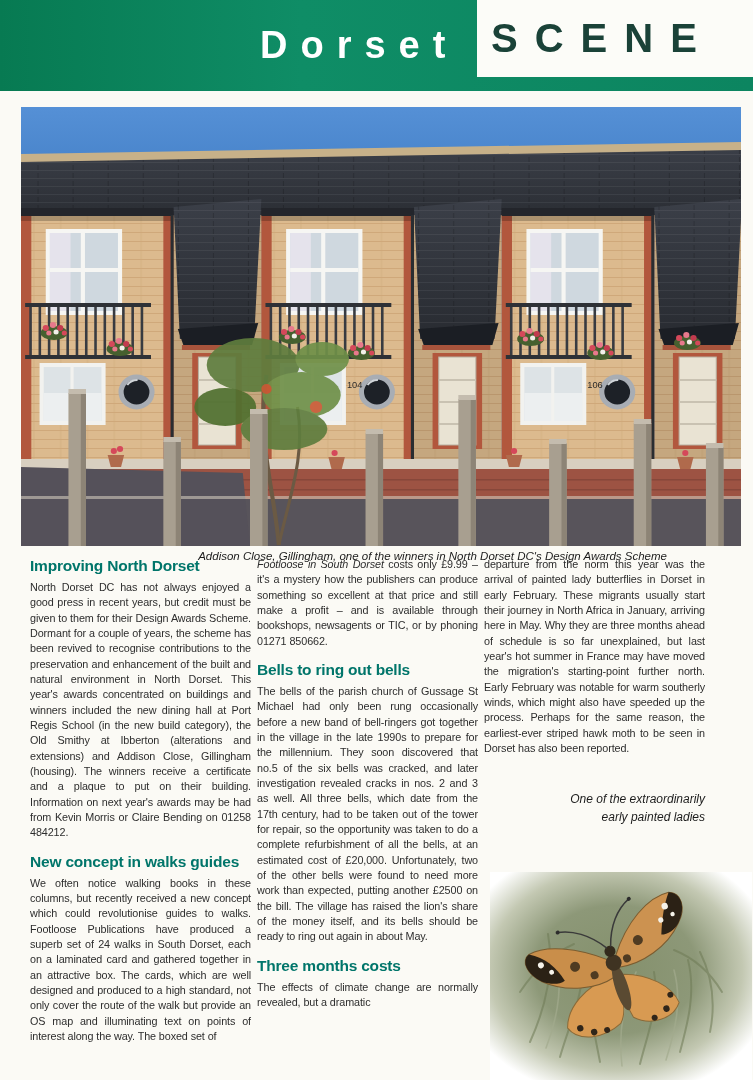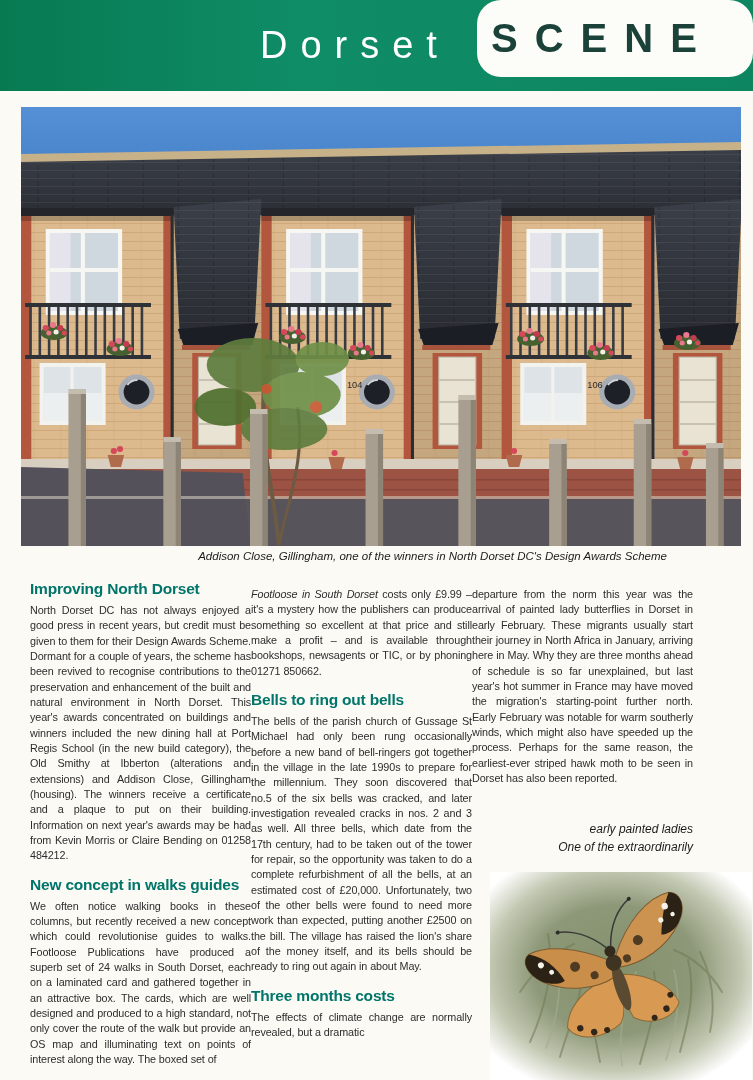--- a/index.html
+++ b/index.html
@@ -3,39 +3,39 @@
 <meta charset="utf-8">
 <style>
   html,body{margin:0;padding:0;}
   body{background:#e8e8e4;font-family:"Liberation Sans",sans-serif;}
   .page{position:relative;width:753px;height:1080px;margin:0 auto;background:#fbfaf5;overflow:hidden;}
 
   
   .banner{position:absolute;left:0;top:0;width:753px;height:91px;
           background:linear-gradient(90deg,#077a52 0%,#0f8d66 40%,#0c8560 100%);}
   .masthead-light{position:absolute;left:260px;top:24px;font-size:38px;color:#ffffff;
-          letter-spacing:13px;font-weight:400;}
-  .scene-box{position:absolute;left:477px;top:0;width:276px;height:77px;background:#fcfcf8;border-radius:24px;}
+          letter-spacing:13px;font-weight:700;}
+  .scene-box{position:absolute;left:477px;top:0;width:276px;height:77px;background:#fcfcf8;}
   .masthead-bold{position:absolute;left:14px;top:0;line-height:77px;font-size:40px;font-weight:bold;
           color:#1a4238;letter-spacing:17px;}
 
   
   .photo{position:absolute;left:21px;top:107px;width:720px;height:439px;overflow:hidden;background:#3a76bd;}
   .photo svg{display:block;width:100%;height:100%;}
   .photo-caption{position:absolute;left:12px;top:550px;width:655px;text-align:right;
           font-style:italic;font-size:11.5px;color:#1b1b1b;}
 
   
-  .cols{position:absolute;left:30px;top:580px;width:693px;display:flex;gap:0;}
+  .cols{position:absolute;left:30px;top:557px;width:693px;display:flex;gap:6px;}
   .col{width:221px;}
   .col h3{margin:12px 0 5px 0;font-size:15.5px;font-weight:bold;color:#00756a;letter-spacing:-0.2px;}
   .col h3.first{margin-top:0;}
   .col p{margin:0 0 2px 0;font-size:10.8px;line-height:1.42;color:#2d2d2d;text-align:justify;
          letter-spacing:-0.1px;}
-  .col p.first-para{margin-top:7px;}
+  .col p.first-para{}
   .lead-italic{font-style:italic;}
   .butterfly-caption{margin-top:34px;font-style:italic;font-size:12px;line-height:1.5;
          color:#1c1c1c;text-align:right;}
 
   
   .butterfly{position:absolute;left:490px;top:872px;width:262px;height:208px;}
   .butterfly svg{display:block;width:100%;height:100%;}
 </style>
 </head>
 <body>
@@ -222,22 +222,22 @@
       <p class="first-para"><span class="lead-italic">Footloose in South Dorset</span><span> costs only £9.99 – it's a mystery how the publishers can produce something so excellent at that price and still make a profit – and is available through bookshops, newsagents or TIC, or by phoning 01271 850662.</span></p>
       <h3>Bells to ring out bells</h3>
       <p>The bells of the parish church of Gussage St Michael had only been rung occasionally before a new band of bell-ringers got together in the village in the late 1990s to prepare for the millennium.  They soon discovered that no.5 of the six bells was cracked, and later investigation revealed cracks in nos. 2 and 3 as well.  All three bells, which date from the 17th century, had to be taken out of the tower for repair, so the opportunity was taken to do a complete refurbishment of all the bells, at an estimated cost of £20,000.  Unfortunately, two of the other bells were found to need more work than expected, putting another £2500 on the bill.  The village has raised the lion's share of the money itself, and its bells should be ready to ring out again in about May.</p>
       <h3>Three months costs</h3>
       <p>The effects of climate change are normally revealed, but a dramatic</p>
     </div>
 
     <div class="col">
       <p class="first-para">departure from the norm this year was the arrival of painted lady butterflies in Dorset in early February.  These migrants usually start their journey in North Africa in January, arriving here in May.  Why they are three months ahead of schedule is so far unexplained, but last year's hot summer in France may have moved the migration's starting-point further north.  Early February was notable for warm southerly winds, which might also have speeded up the process. Perhaps for the same reason, the earliest-ever striped hawk moth to be seen in Dorset has also been reported.</p>
       <div class="butterfly-caption">
+        <div>One of the extraordinarily</div>
         <div>early painted ladies</div>
-        <div>One of the extraordinarily</div>
       </div>
     </div>
   </div>
 
   <div class="butterfly">
     <svg viewBox="0 0 262 208" preserveAspectRatio="none">
       <defs>
         <radialGradient id="grass" cx="0.48" cy="0.47" r="0.62">
           <stop offset="0" stop-color="#84906c"></stop>
           <stop offset="0.5" stop-color="#8d9878"></stop>

